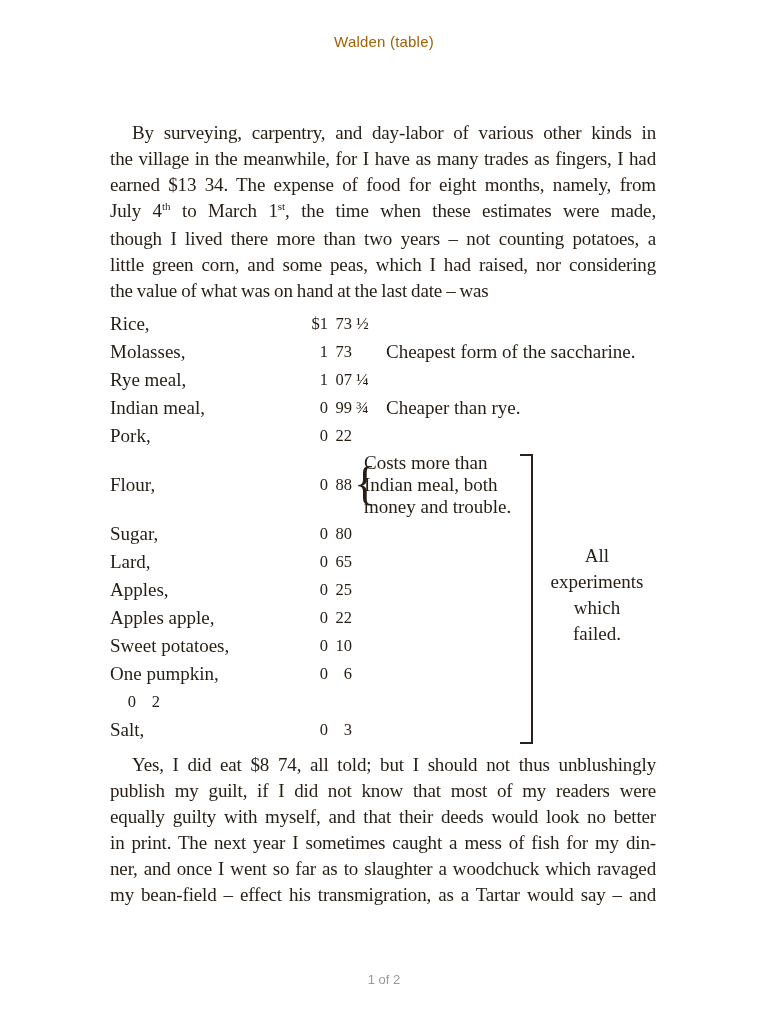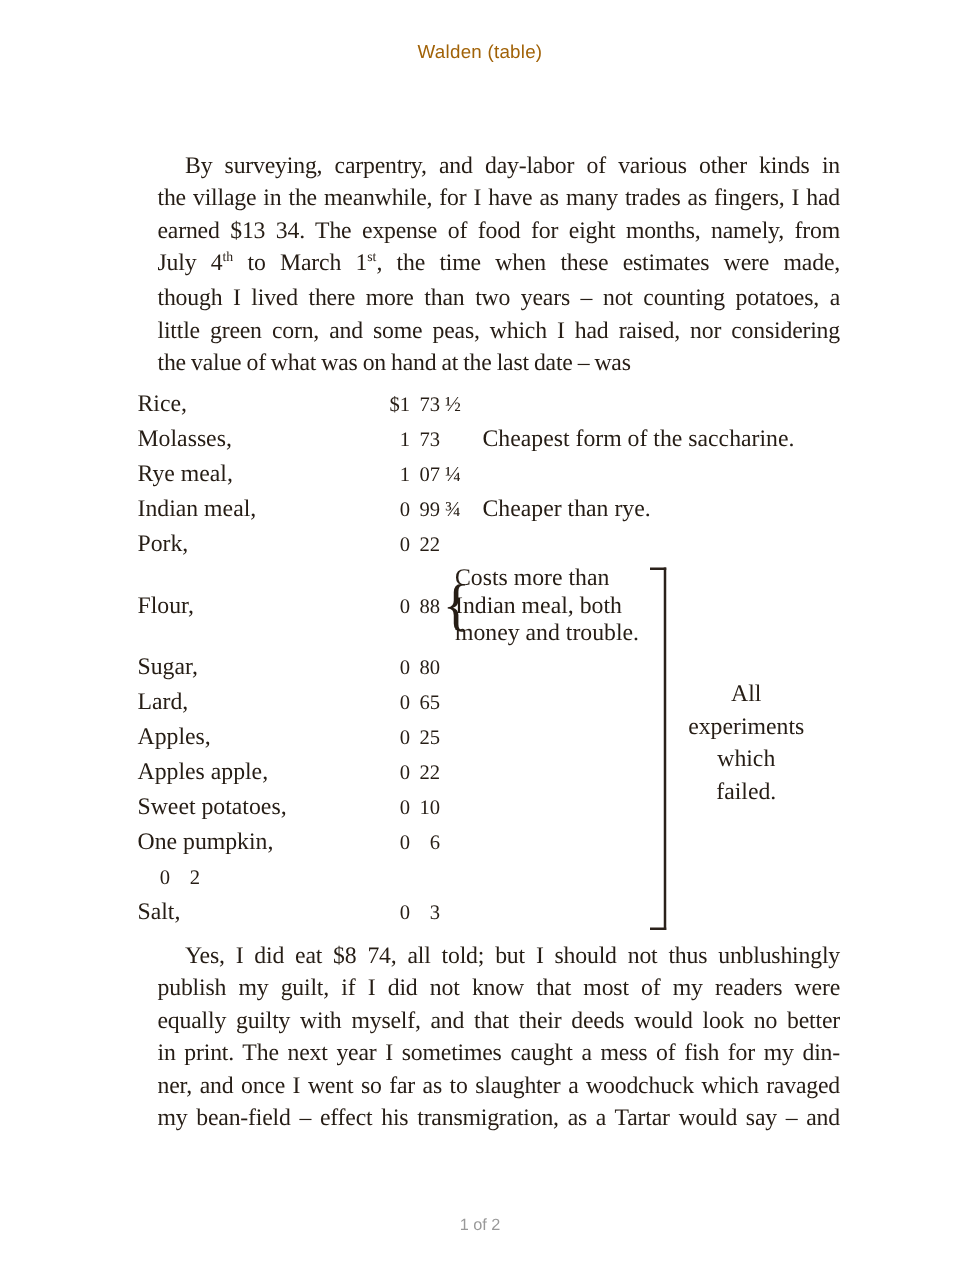--- a/index.html
+++ b/index.html
@@ -4,21 +4,21 @@
 <style>
   html,body{margin:0;padding:0;background:#ffffff;}
   .page{position:relative;width:768px;height:1024px;background:#ffffff;overflow:hidden;
         font-family:"Liberation Serif","DejaVu Serif",serif;color:#261d15;}
   .doc-title{position:absolute;top:32px;left:0;width:768px;text-align:center;
              font-family:"Liberation Sans","DejaVu Sans",sans-serif;font-size:15px;
              line-height:20px;color:#a16207;letter-spacing:.2px;}
   .page-num{position:absolute;top:971px;left:0;width:768px;text-align:center;
             font-family:"Liberation Sans","DejaVu Sans",sans-serif;font-size:13px;
             line-height:18px;color:#999999;}
-  .para{position:absolute;left:110px;width:546px;font-size:19px;margin-left:16px;}
+  .para{position:absolute;left:110px;width:546px;font-size:19px;}
   .para-1{top:120px;}
   .para-2{top:752px;}
   .line{line-height:26px;text-align:justify;text-align-last:justify;
         letter-spacing:-0.15px;word-spacing:-0.6px;}
   .line.indent{text-indent:22px;}
   .line.flush{text-align:right;text-align-last:left;}
   .sup{font-size:11px;position:relative;top:-7px;letter-spacing:0;}
   .xtable{position:absolute;left:110px;top:310px;width:546px;}
   .trow{display:flex;align-items:flex-end;height:28px;}
   .c-item{width:192px;font-size:19px;line-height:28px;}

